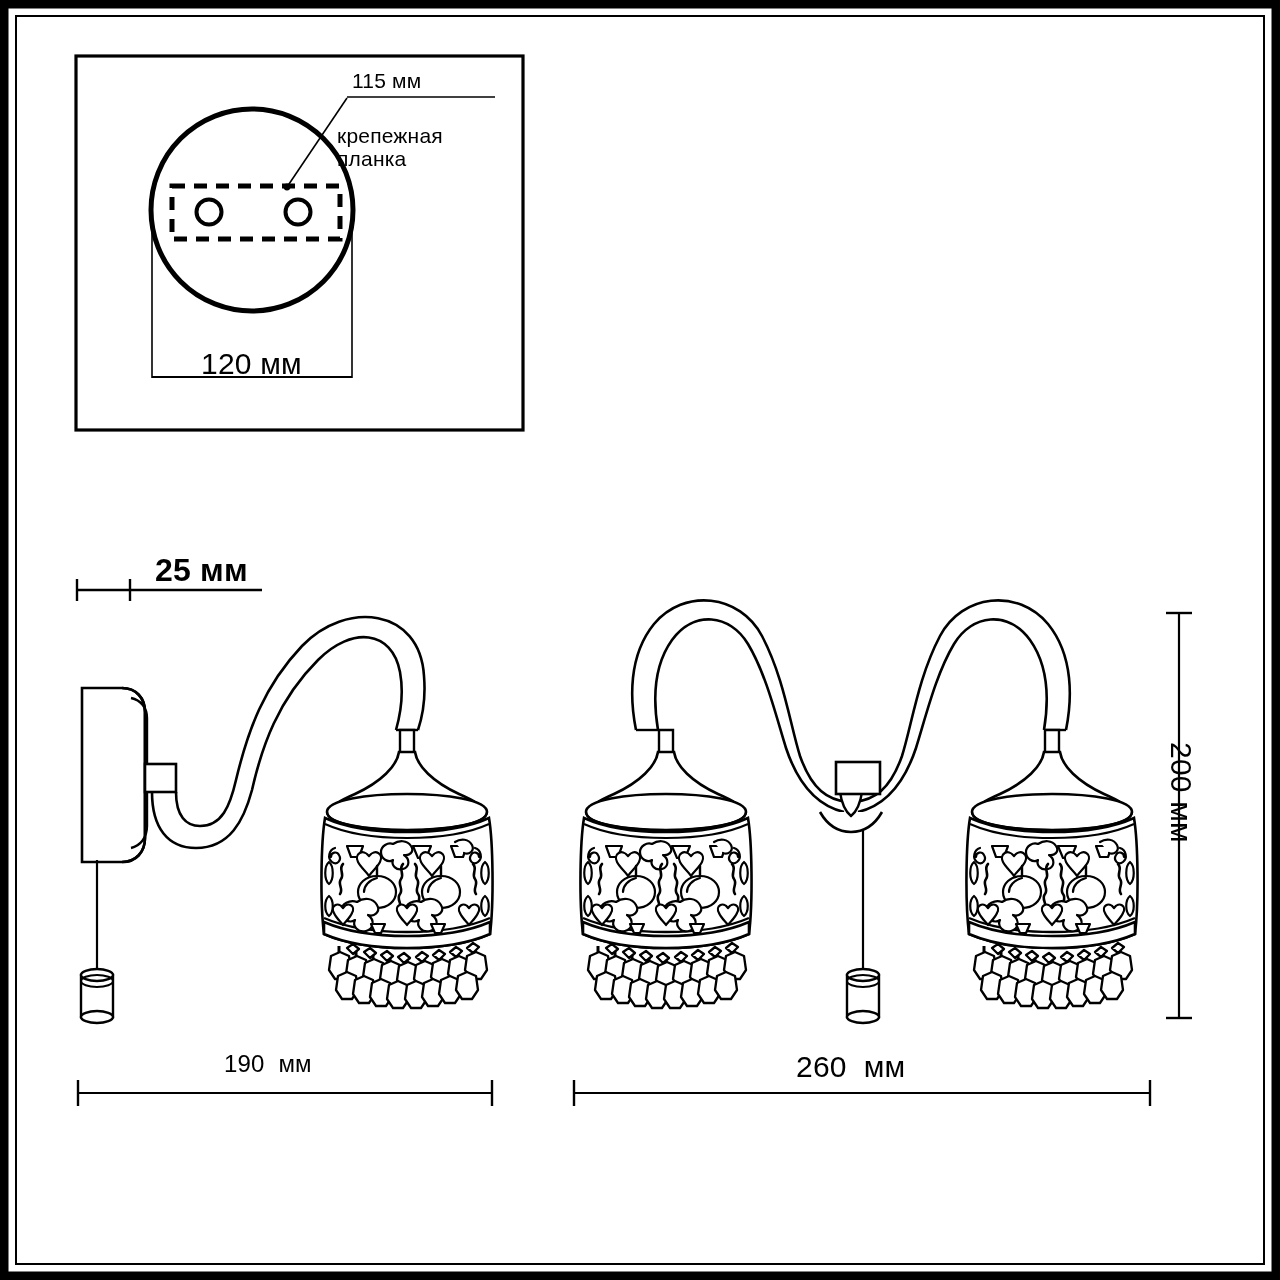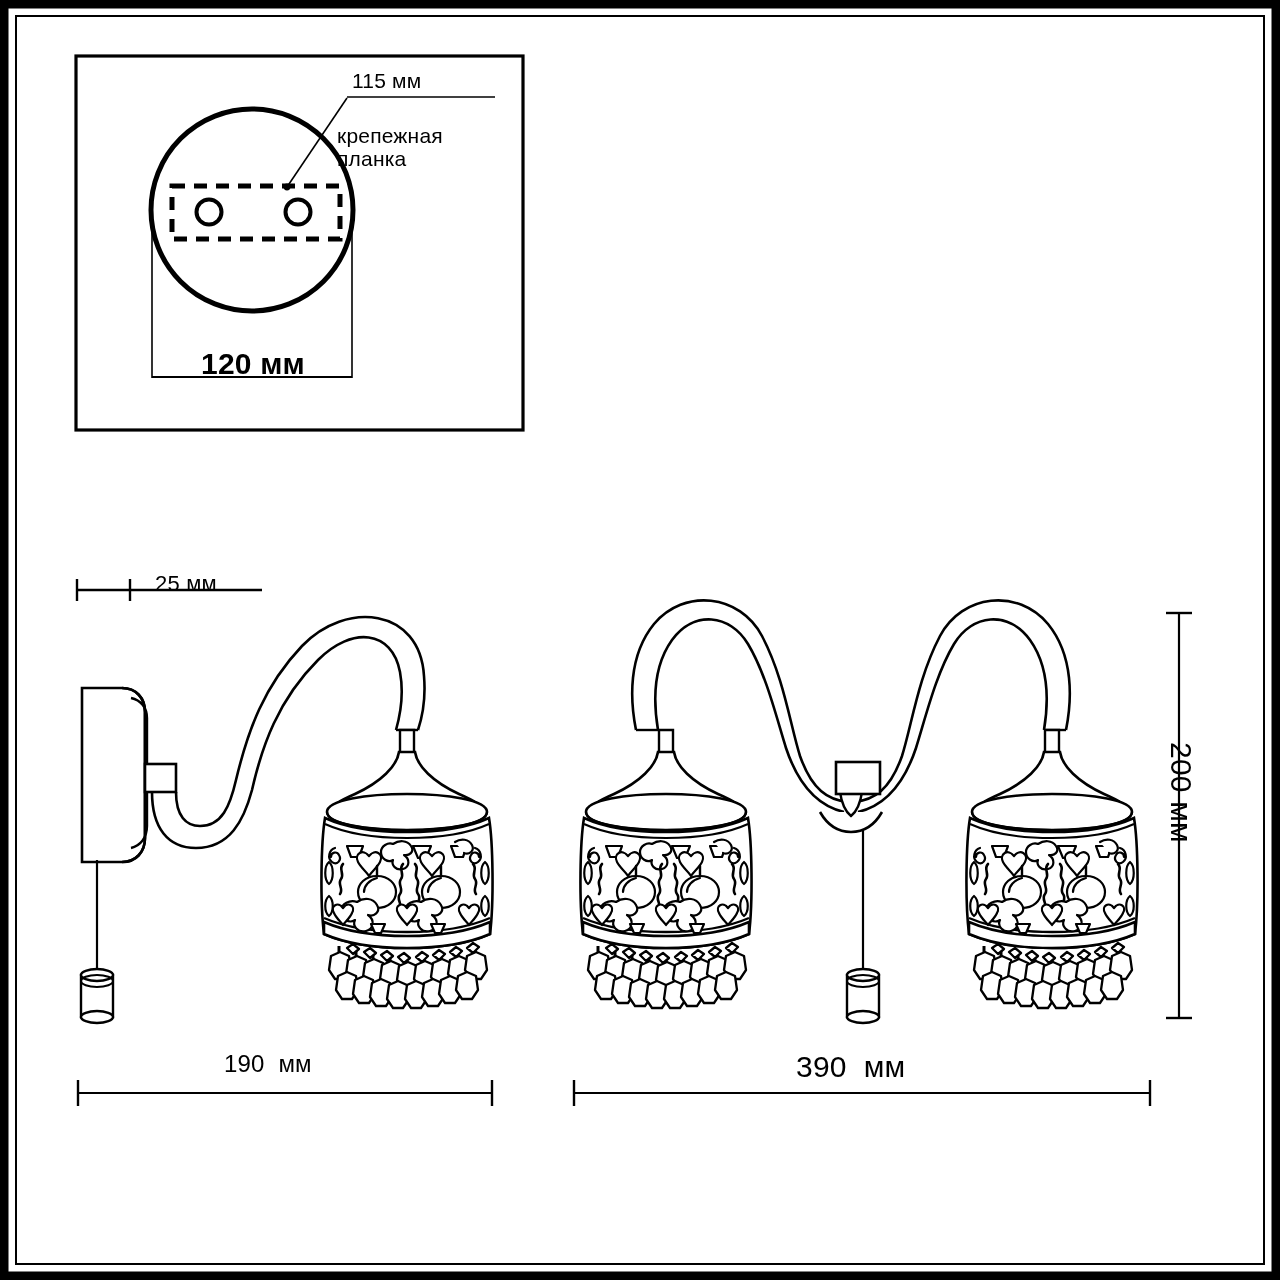--- a/index.html
+++ b/index.html
@@ -14,22 +14,22 @@
   .lbl{
     position:absolute;
     font-family:"Liberation Sans", sans-serif;
     color:#000;
     white-space:pre;
     line-height:1.08;
     letter-spacing:0.2px;
   }
   .lbl-115{left:352px;top:70px;font-size:21px;font-weight:400;}
   .lbl-krep{left:337px;top:101px;font-size:21px;font-weight:400;text-align:left;margin-top:24px;}
-  .lbl-120{left:201px;top:348px;font-size:30px;font-weight:700;}
-  .lbl-25{left:155px;top:572px;font-size:22px;font-weight:400;}
+  .lbl-120{left:201px;top:348px;font-size:30px;font-weight:400;}
+  .lbl-25{left:155px;top:553px;font-size:32px;font-weight:700;}
   .lbl-190{left:224px;top:1051px;font-size:24px;font-weight:400;}
   .lbl-260{left:796px;top:1051px;font-size:30px;font-weight:400;}
   .lbl-200{
     left:1197px;top:742px;font-size:30px;font-weight:400;
     transform-origin:0 0;transform:rotate(90deg);
   }
 </style>
 </head>
 <body>
 
@@ -318,15 +318,15 @@
   </g>
 
 </svg>
 
   <div class="lbl lbl-115">115 мм</div>
   <div class="lbl lbl-krep">крепежная
 планка</div>
   <div class="lbl lbl-120">120 мм</div>
   <div class="lbl lbl-25">25 мм</div>
   <div class="lbl lbl-190">190  мм</div>
-  <div class="lbl lbl-260">390  мм</div>
+  <div class="lbl lbl-260">260  мм</div>
   <div class="lbl lbl-200">200 мм</div>
 </div>
 
 </body></html>

